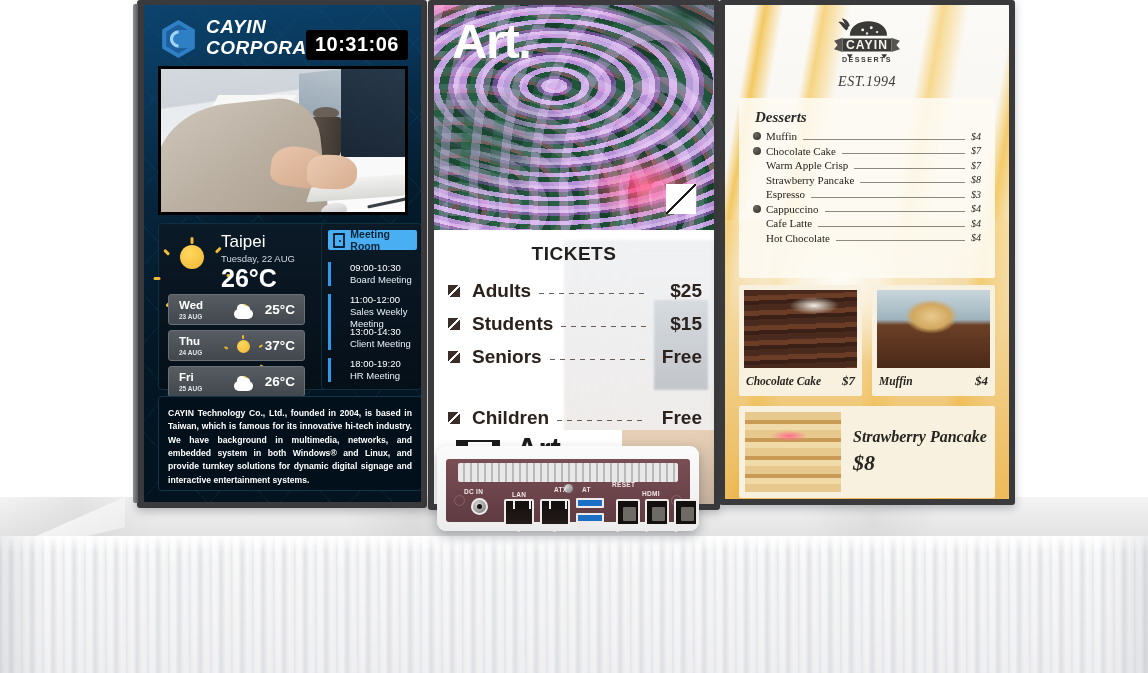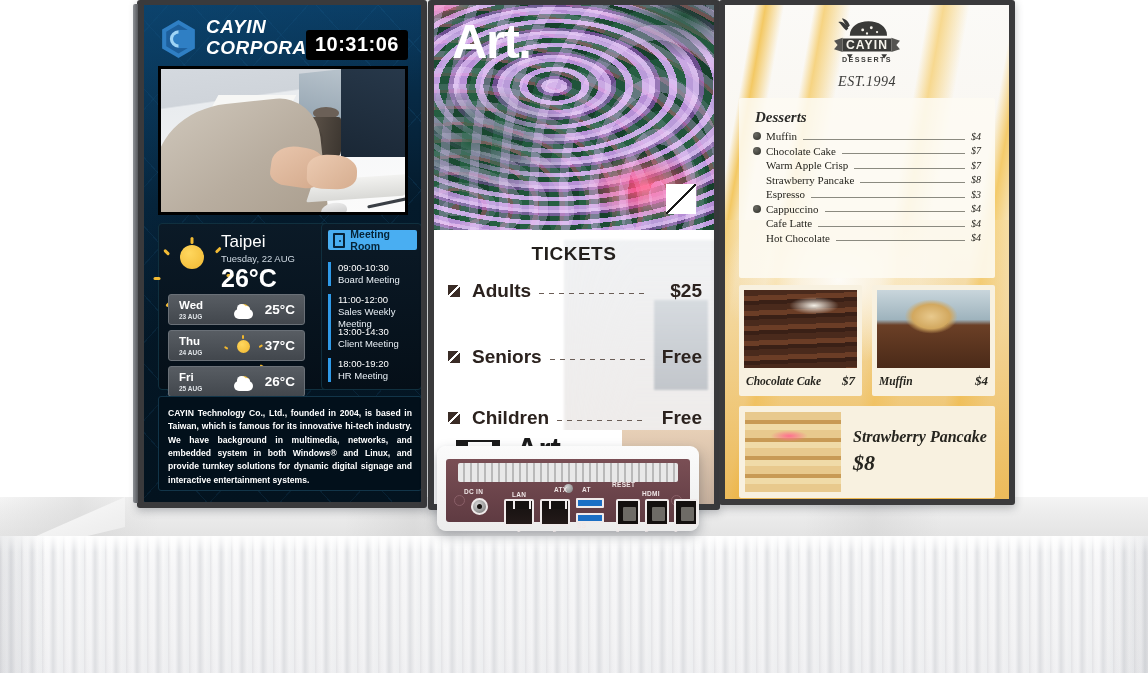--- a/index.html
+++ b/index.html
@@ -152,21 +152,21 @@
 
   .s1-meet { position:absolute; left:177px; top:218px; width:101px; height:167px;
     background:linear-gradient(180deg,#0b1a27,#050f18); border:1px solid #10303f; border-radius:4px; }
   .meet-head { position:absolute; left:6px; top:6px; width:89px; height:20px;
     background:#49aef2; border-radius:2px; display:flex; align-items:center; }
   .door-ic { width:13px; height:15px; margin-left:4px; border:2px solid #06233a; border-radius:1px;
     position:relative; background:#49aef2; }
   .door-ic::after { content:""; position:absolute; right:2px; top:5px; width:2.5px; height:2.5px;
     border-radius:50%; background:#06233a; }
   .meet-head span { margin-left:5px; font-size:10.5px; font-weight:bold; color:#062437; }
-  .mrow { position:absolute; left:6px; width:92px; padding-left:7px; border-left:3px solid #2f9ae8; }
+  .mrow { position:absolute; left:6px; width:92px; padding-left:19px; border-left:3px solid #2f9ae8; }
   .mrow .t { color:#fff; font-size:9.5px; line-height:1.25; }
   .mrow .n { color:#e8eff5; font-size:9.5px; line-height:1.25; }
   .mrow.m1 { top:38px; } .mrow.m2 { top:70px; } .mrow.m3 { top:102px; } .mrow.m4 { top:134px; }
 
   .s1-about { position:absolute; left:14px; top:391px; width:264px; height:95px;
     background:#02101b; border:1px solid #123549; border-radius:3px; padding:10px 9px; }
   .s1-about p { color:#fff; font-size:8.6px; line-height:1.55; text-align:justify; font-weight:bold; }
 
   
   .s2-art { position:absolute; left:0; top:0; width:100%; height:225px; overflow:hidden;
@@ -465,20 +465,26 @@
         <div class="ghost"></div>
         <div class="ghost2"></div>
         <div class="s2-tickets-title">TICKETS</div>
 
         <div class="trow r1">
           <span class="tic"></span>
           <span class="tname">Adults</span>
           <span class="tdots"></span>
           <span class="tprice">$25</span>
         </div>
+        <div class="trow r2">
+          <span class="tic"></span>
+          <span class="tname">Students</span>
+          <span class="tdots"></span>
+          <span class="tprice">$15</span>
+        </div>
         <div class="trow r3">
           <span class="tic"></span>
           <span class="tname">Seniors</span>
           <span class="tdots"></span>
           <span class="tprice">Free</span>
         </div>
         <div class="trow r4">
           <span class="tic"></span>
           <span class="tname">Children</span>
           <span class="tdots"></span>

